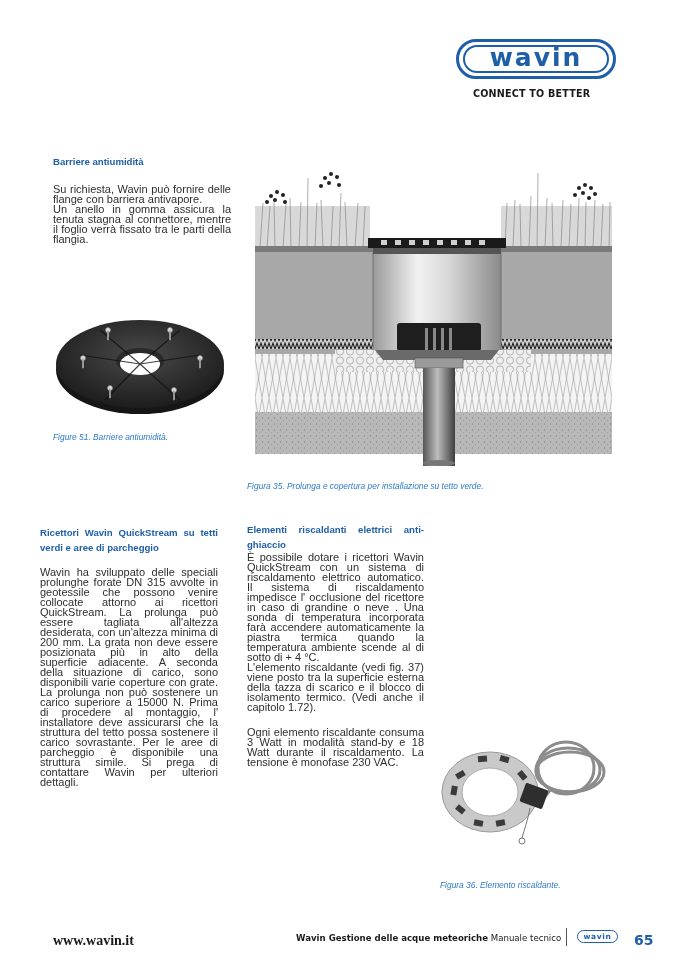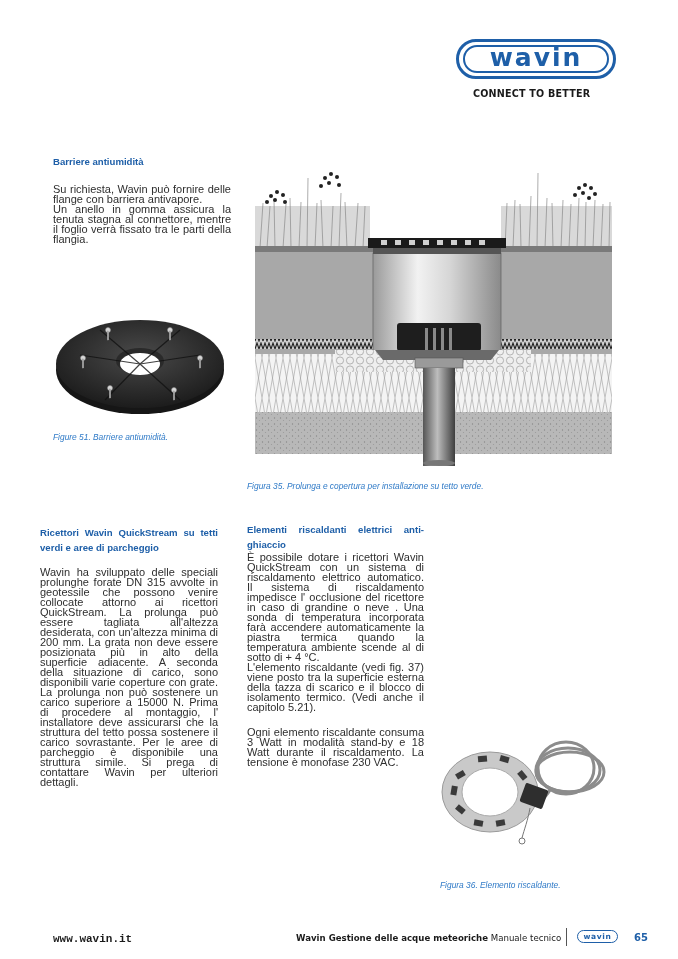--- a/index.html
+++ b/index.html
@@ -12,27 +12,27 @@
   .tagline { left: 473px; top: 88px; font-family: "DejaVu Sans", sans-serif; font-weight: bold; font-size: 9.6px; color: #1a1a1a; letter-spacing: 0.2px; }
   h3 { margin: 0; font-size: 9.6px; font-weight: bold; color: #1e5fa8; line-height: 15px; }
   p { margin: 0; font-size: 11px; line-height: 10px; color: #2e2e2e; text-align: justify; }
   .caption { font-size: 8.4px; font-style: italic; color: #2f7ac7; }
   .col { position: absolute; }
   
   .fig34 { left: 50px; top: 300px; width: 180px; height: 125px; }
   
   .fig35 { left: 255px; top: 158px; width: 357px; height: 308px; }
   .fig36 { left: 438px; top: 720px; width: 175px; height: 135px; }
-  .footer-url { left: 53px; top: 933px; font-family: Liberation Mono, monospace; font-weight: bold; font-size: 11px; color: #1a1a1a; }
+  .footer-url { left: 53px; top: 933px; font-family: Liberation Serif, serif; font-weight: bold; font-size: 14px; color: #1a1a1a; }
   .footer-title { left: 296px; top: 933px; font-family: "DejaVu Sans", sans-serif; font-size: 8.6px; color:#1a1a1a; white-space: nowrap; }
   .footer-title b { font-weight: bold; }
   .footer-sep { left: 566px; top: 928px; width: 1px; height: 18px; background: #555; }
   .footer-logo { left: 577px; top: 930px; width: 41px; height: 13px; border: 1.5px solid #1e5fa8; border-radius: 8px; box-sizing: border-box; display:flex; align-items:center; justify-content:center; }
   .footer-logo span { font-family: "DejaVu Sans", sans-serif; font-weight: bold; font-size: 7.5px; color: #1e5fa8; letter-spacing: 0.6px; line-height:1; }
-  .page-num { left: 634px; top: 932px; font-family: "DejaVu Sans", sans-serif; font-weight: bold; font-size: 10px; color: #1e5fa8; }
+  .page-num { left: 634px; top: 932px; font-family: "DejaVu Sans", sans-serif; font-weight: bold; font-size: 14px; color: #1e5fa8; }
 </style>
 </head>
 <body>
 
 <div class="abs logo">
   <div class="logo-inner">
     <span class="logo-text">wavin</span>
   </div>
 </div>
 <div class="abs tagline">CONNECT TO BETTER</div>
@@ -224,21 +224,21 @@
 <div class="abs caption" style="left:247px; top:481px;">Figura 35. Prolunga e copertura per installazione su tetto verde.</div>
 
 <div class="col" style="left:40px; top:525px; width:178px;">
   <h3 style="text-align:justify;">Ricettori Wavin QuickStream su tetti verdi e aree di parcheggio</h3>
   <p style="margin-top:12px;">Wavin ha sviluppato delle speciali prolunghe forate DN 315 avvolte in geotessile che possono venire collocate attorno ai ricettori QuickStream. La prolunga può essere tagliata all'altezza desiderata, con un'altezza minima di 200 mm. La grata non deve essere posizionata più in alto della superficie adiacente. A seconda della situazione di carico, sono disponibili varie coperture con grate. La prolunga non può sostenere un carico superiore a  15000 N. Prima di procedere al montaggio, l' installatore deve assicurarsi che la struttura del tetto possa sostenere il carico sovrastante. Per le aree di parcheggio è disponibile una struttura simile. Si prega di contattare Wavin per ulteriori dettagli.</p>
 </div>
 
 <div class="col" style="left:247px; top:522px; width:177px;">
   <h3 style="text-align:justify;">Elementi riscaldanti elettrici anti-ghiaccio</h3>
   <p style="">È possibile dotare i ricettori Wavin QuickStream con un sistema di riscaldamento elettrico automatico. Il sistema di riscaldamento impedisce l' occlusione del ricettore in caso di grandine o neve . Una sonda di temperatura incorporata farà accendere automaticamente la piastra termica quando la temperatura ambiente scende al di sotto di + 4 °C.</p>
-  <p>L'elemento riscaldante (vedi fig. 37) viene posto tra la superficie esterna della tazza di scarico e il blocco di isolamento termico. (Vedi anche il capitolo 5.21).</p>
+  <p>L'elemento riscaldante (vedi fig. 37) viene posto tra la superficie esterna della tazza di scarico e il blocco di isolamento termico. (Vedi anche il capitolo 1.72).</p>
   <p style="margin-top:15px;">Ogni elemento riscaldante consuma 3 Watt in modalità stand-by e 18 Watt durante il riscaldamento. La tensione è monofase  230 VAC.</p>
 </div>
 
 <div class="abs fig36">
   <svg width="175" height="135" viewBox="0 0 175 135">
 
     <g fill="none" stroke="#8c8c8c" stroke-width="3">
       <ellipse cx="130" cy="50" rx="32" ry="22"></ellipse>
       <ellipse cx="128" cy="48" rx="28" ry="26"></ellipse>
       <ellipse cx="132" cy="52" rx="34" ry="20"></ellipse>

